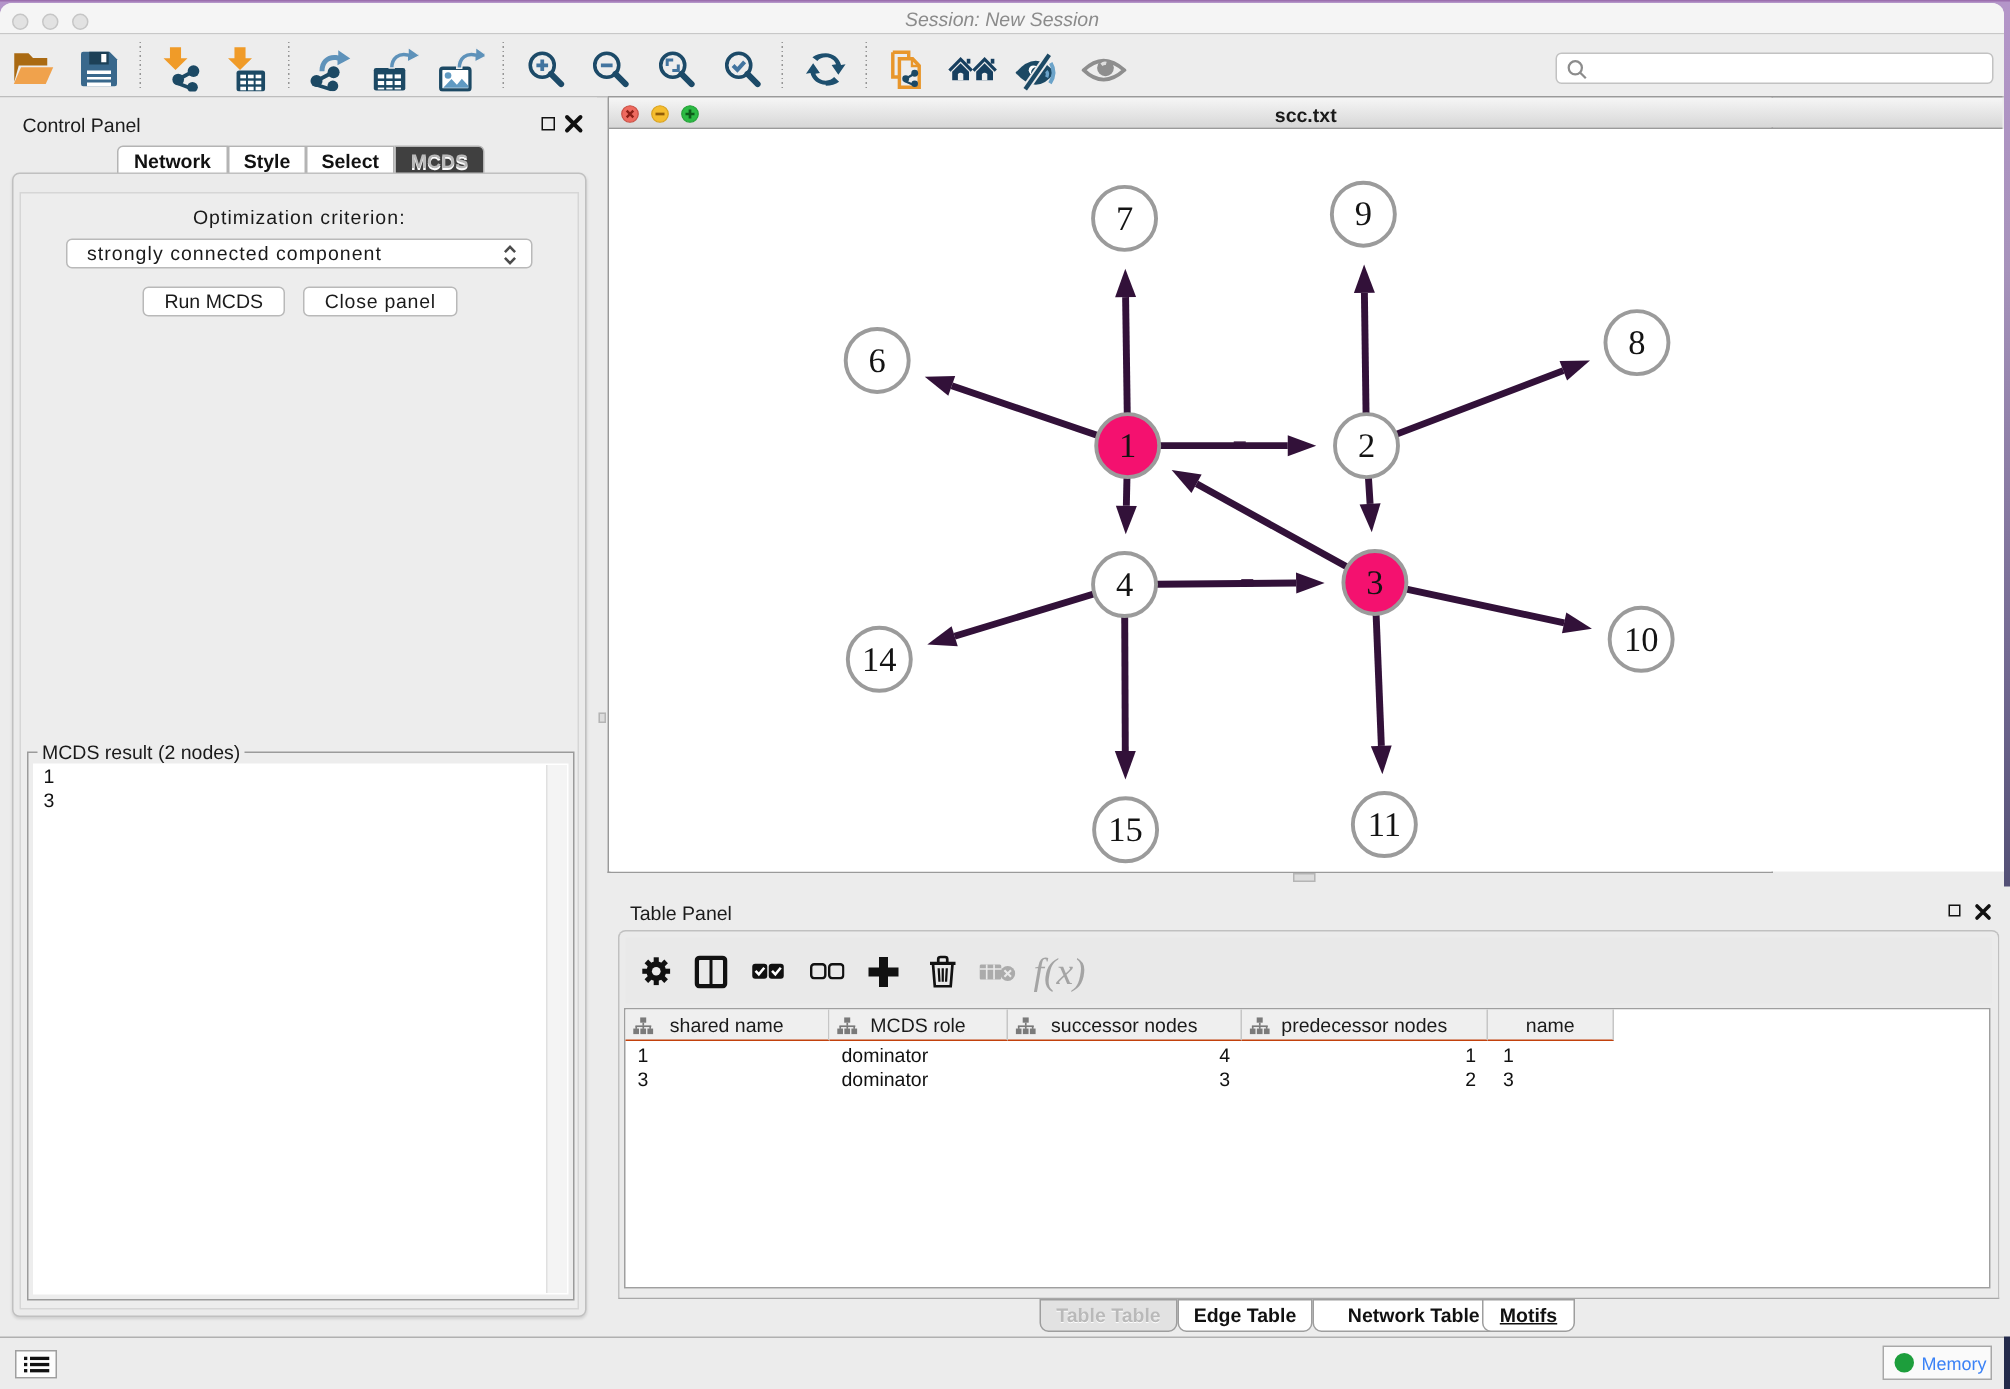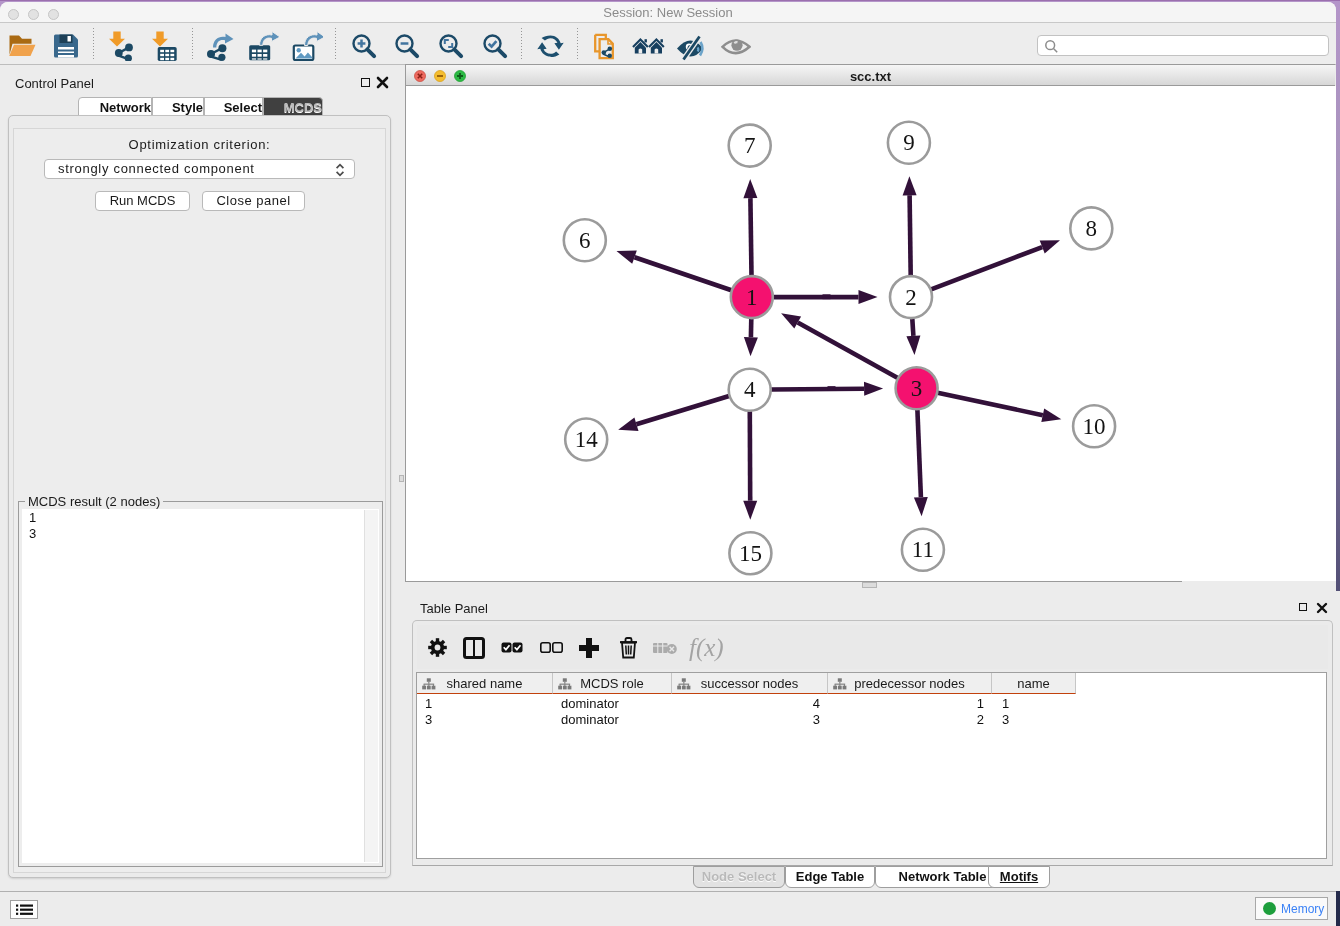--- a/index.html
+++ b/index.html
@@ -1,29 +1,29 @@
 <!DOCTYPE html>
 <html><head><meta charset="utf-8">
 <style>
 *{margin:0;padding:0;box-sizing:border-box;}
 html,body{width:1340px;height:926px;overflow:hidden;}
 body{font-family:"Liberation Sans",sans-serif;background:linear-gradient(#b495c9 0px,#a793bc 180px,#6b638c 480px,#2a2f50 780px,#232a4a 926px);position:relative;}
 .abs{position:absolute;}
 #win{position:absolute;left:0;top:2px;width:1336px;height:924px;background:#ececec;border-radius:8px 8px 0 0;}
-#titlebar{position:absolute;left:0;top:0;width:1336px;height:21px;background:#f5f5f5;border-radius:8px 8px 0 0;border-bottom:1px solid #c8c8c8;}
+#titlebar{position:absolute;left:0;top:0;width:1336px;height:21px;background:#f5f5f5;border-radius:8px 8px 0 0;border-bottom:1px solid #c8c8c8;font-style:italic;}
 .tl{position:absolute;top:7px;width:11px;height:11px;border-radius:50%;background:#e2e2e2;border:1px solid #c6c6c6;}
 #title{position:absolute;top:3px;width:100%;text-align:center;font-size:13px;color:#8b8b8b;}
 #toolbar{position:absolute;left:0;top:21px;width:1336px;height:42px;background:#ededed;border-bottom:1px solid #bdbdbd;}
 .sep{position:absolute;top:5px;height:32px;width:1px;background:repeating-linear-gradient(to bottom,#969696 0 1px,transparent 1px 3px);}
 .ticon{position:absolute;top:8px;}
 #search{position:absolute;left:1037px;top:12px;width:292px;height:21px;background:#fff;border:1px solid #c2c2c2;border-radius:4px;}
 
 #cp{position:absolute;left:0;top:63px;width:398px;height:827px;background:#ececec;}
 #cp-title{position:absolute;left:15px;top:11px;font-size:13px;color:#1b1b1b;}
-.tab{position:absolute;top:32px;height:21px;background:#fff;border:1px solid #b4b4b4;font-size:13px;font-weight:bold;text-align:right;line-height:19px;color:#111;}
+.tab{position:absolute;top:32px;height:21px;background:#fff;border:1px solid #b4b4b4;font-size:13px;font-weight:bold;text-align:center;line-height:19px;color:#111;}
 #tabpane{position:absolute;left:8px;top:50px;width:383px;height:763px;background:#ebebeb;border:1px solid #c0c0c0;border-radius:5px;box-shadow:0 1px 2px rgba(0,0,0,0.12);padding-left:33px;}
 #mcdspanel{position:absolute;left:4px;top:12px;right:4px;bottom:4px;background:#ededed;border:1px solid #d6d6d6;}
 
 #sccwin{position:absolute;left:405px;top:62px;width:777px;height:518px;background:#fff;border:1px solid #9a9a9a;border-top:none;}
 #scctb{position:absolute;left:0;top:0;width:929px;height:22px;background:linear-gradient(#f6f6f6,#d7d7d7);border-bottom:1px solid #9a9a9a;border-top:1px solid #9a9a9a;}
 #scctitle{position:absolute;width:100%;top:4px;text-align:center;font-size:13px;font-weight:bold;color:#1a1a1a;}
 
 #tp{position:absolute;left:405px;top:589px;width:935px;height:300px;background:#ececec;}
 #tp-title{position:absolute;left:15px;top:10px;font-size:13px;color:#1b1b1b;}
 #tpinner{position:absolute;left:7px;top:29px;width:921px;height:246px;background:#ebebeb;border:1px solid #c0c0c0;border-radius:5px 5px 0 0;border-bottom:1px solid #a8a8a8;}
@@ -404,21 +404,21 @@
       <div class="dcell" style="left:255px;top:23px;width:148px;text-align:right;">4</div>
       <div class="dcell" style="left:411px;top:23px;width:156px;text-align:right;">1</div>
       <div class="dcell" style="left:585px;top:23px;">1</div>
       <div class="dcell" style="left:8px;top:39px;">3</div>
       <div class="dcell" style="left:144px;top:39px;">dominator</div>
       <div class="dcell" style="left:255px;top:39px;width:148px;text-align:right;">3</div>
       <div class="dcell" style="left:411px;top:39px;width:156px;text-align:right;">2</div>
       <div class="dcell" style="left:585px;top:39px;">3</div>
     </div>
   </div>
-  <div class="btab gray-emboss" style="left:288px;width:92px;background:#e2e2e2;font-weight:bold;">Node Select</div>
+  <div class="btab gray-emboss" style="left:288px;width:92px;background:#e2e2e2;font-weight:bold;">Table Table</div>
   <div class="btab" style="left:380px;width:90px;">Edge Table</div>
   <div class="btab" style="left:470px;width:135px;">Network Table</div>
   <div class="btab" style="left:583px;width:62px;text-decoration:underline;">Motifs</div>
  </div>
  <div class="abs" style="left:862px;top:580px;width:15px;height:6px;background:#dcdcdc;border:1px solid #b5b5b5;"></div>
  <div class="abs" style="left:399px;top:473px;width:5px;height:7px;background:#dcdcdc;border:1px solid #b5b5b5;"></div>
  <div id="status">
   <div class="abs" style="left:10px;top:8px;width:28px;height:19px;background:#fdfdfd;border:1px solid #9f9f9f;">
     <svg class="abs" style="left:5px;top:3px;" width="17" height="12" viewBox="0 0 17 12">
           <g fill="#111">

